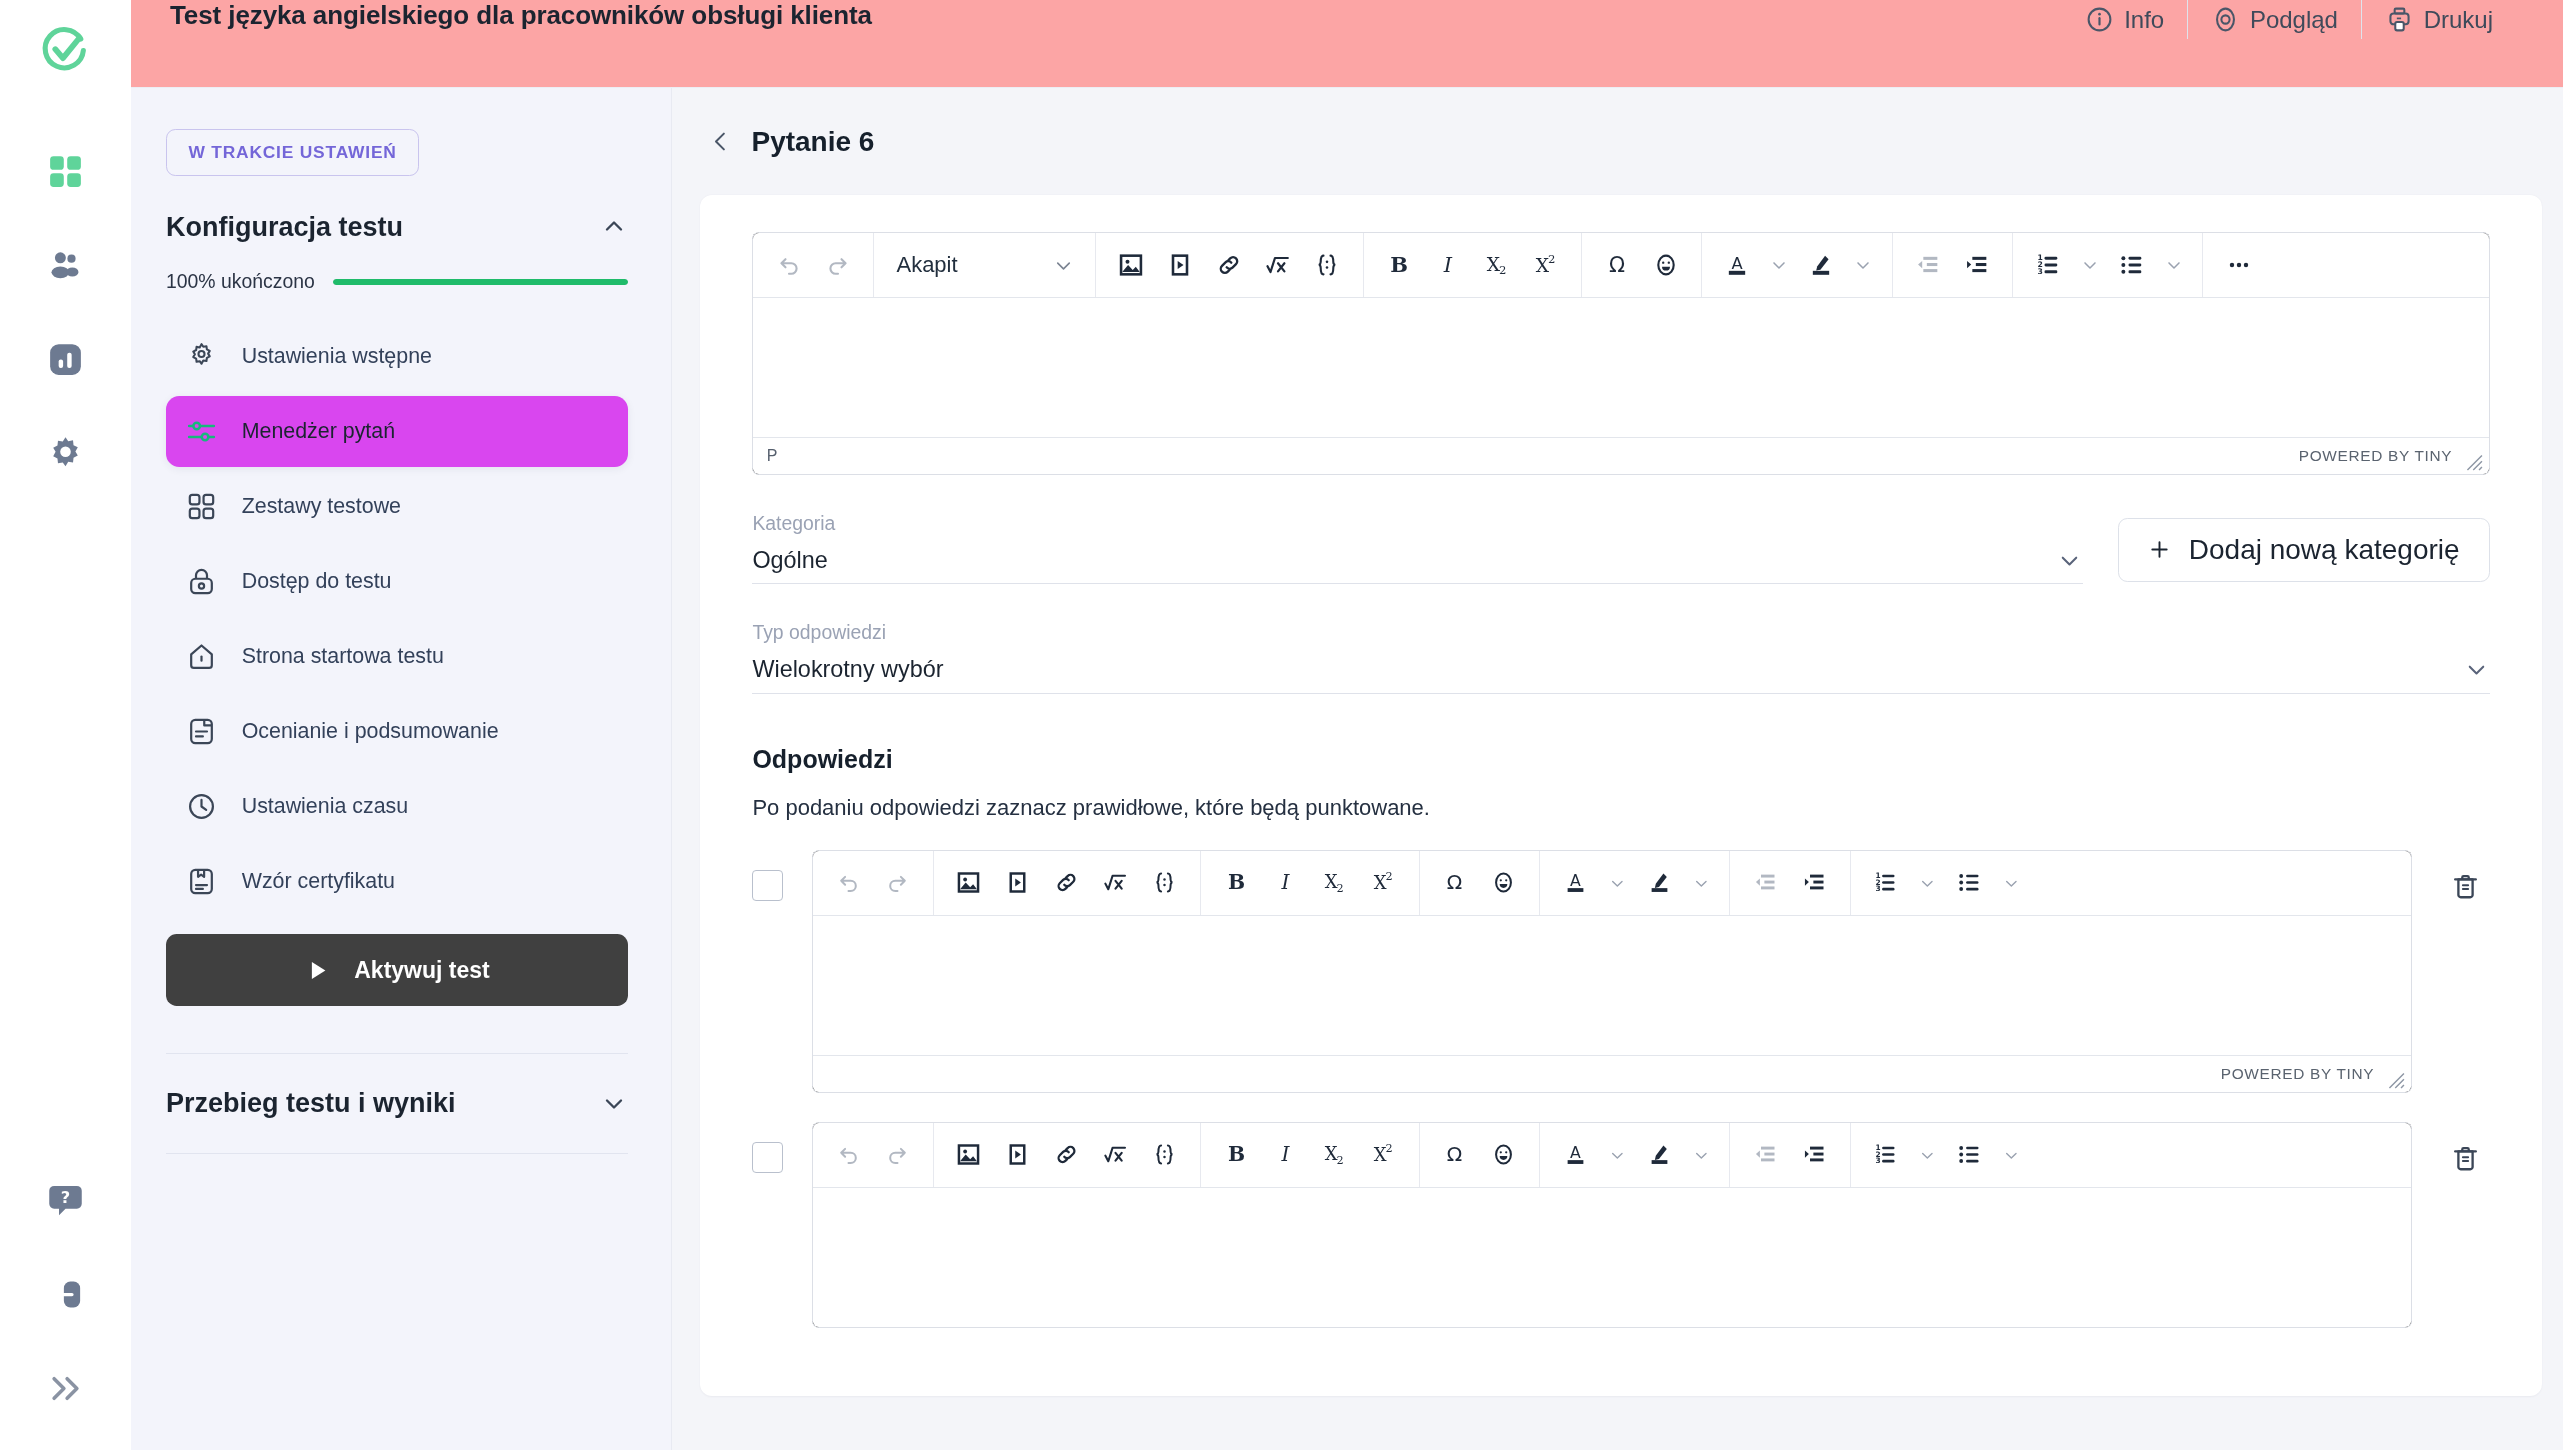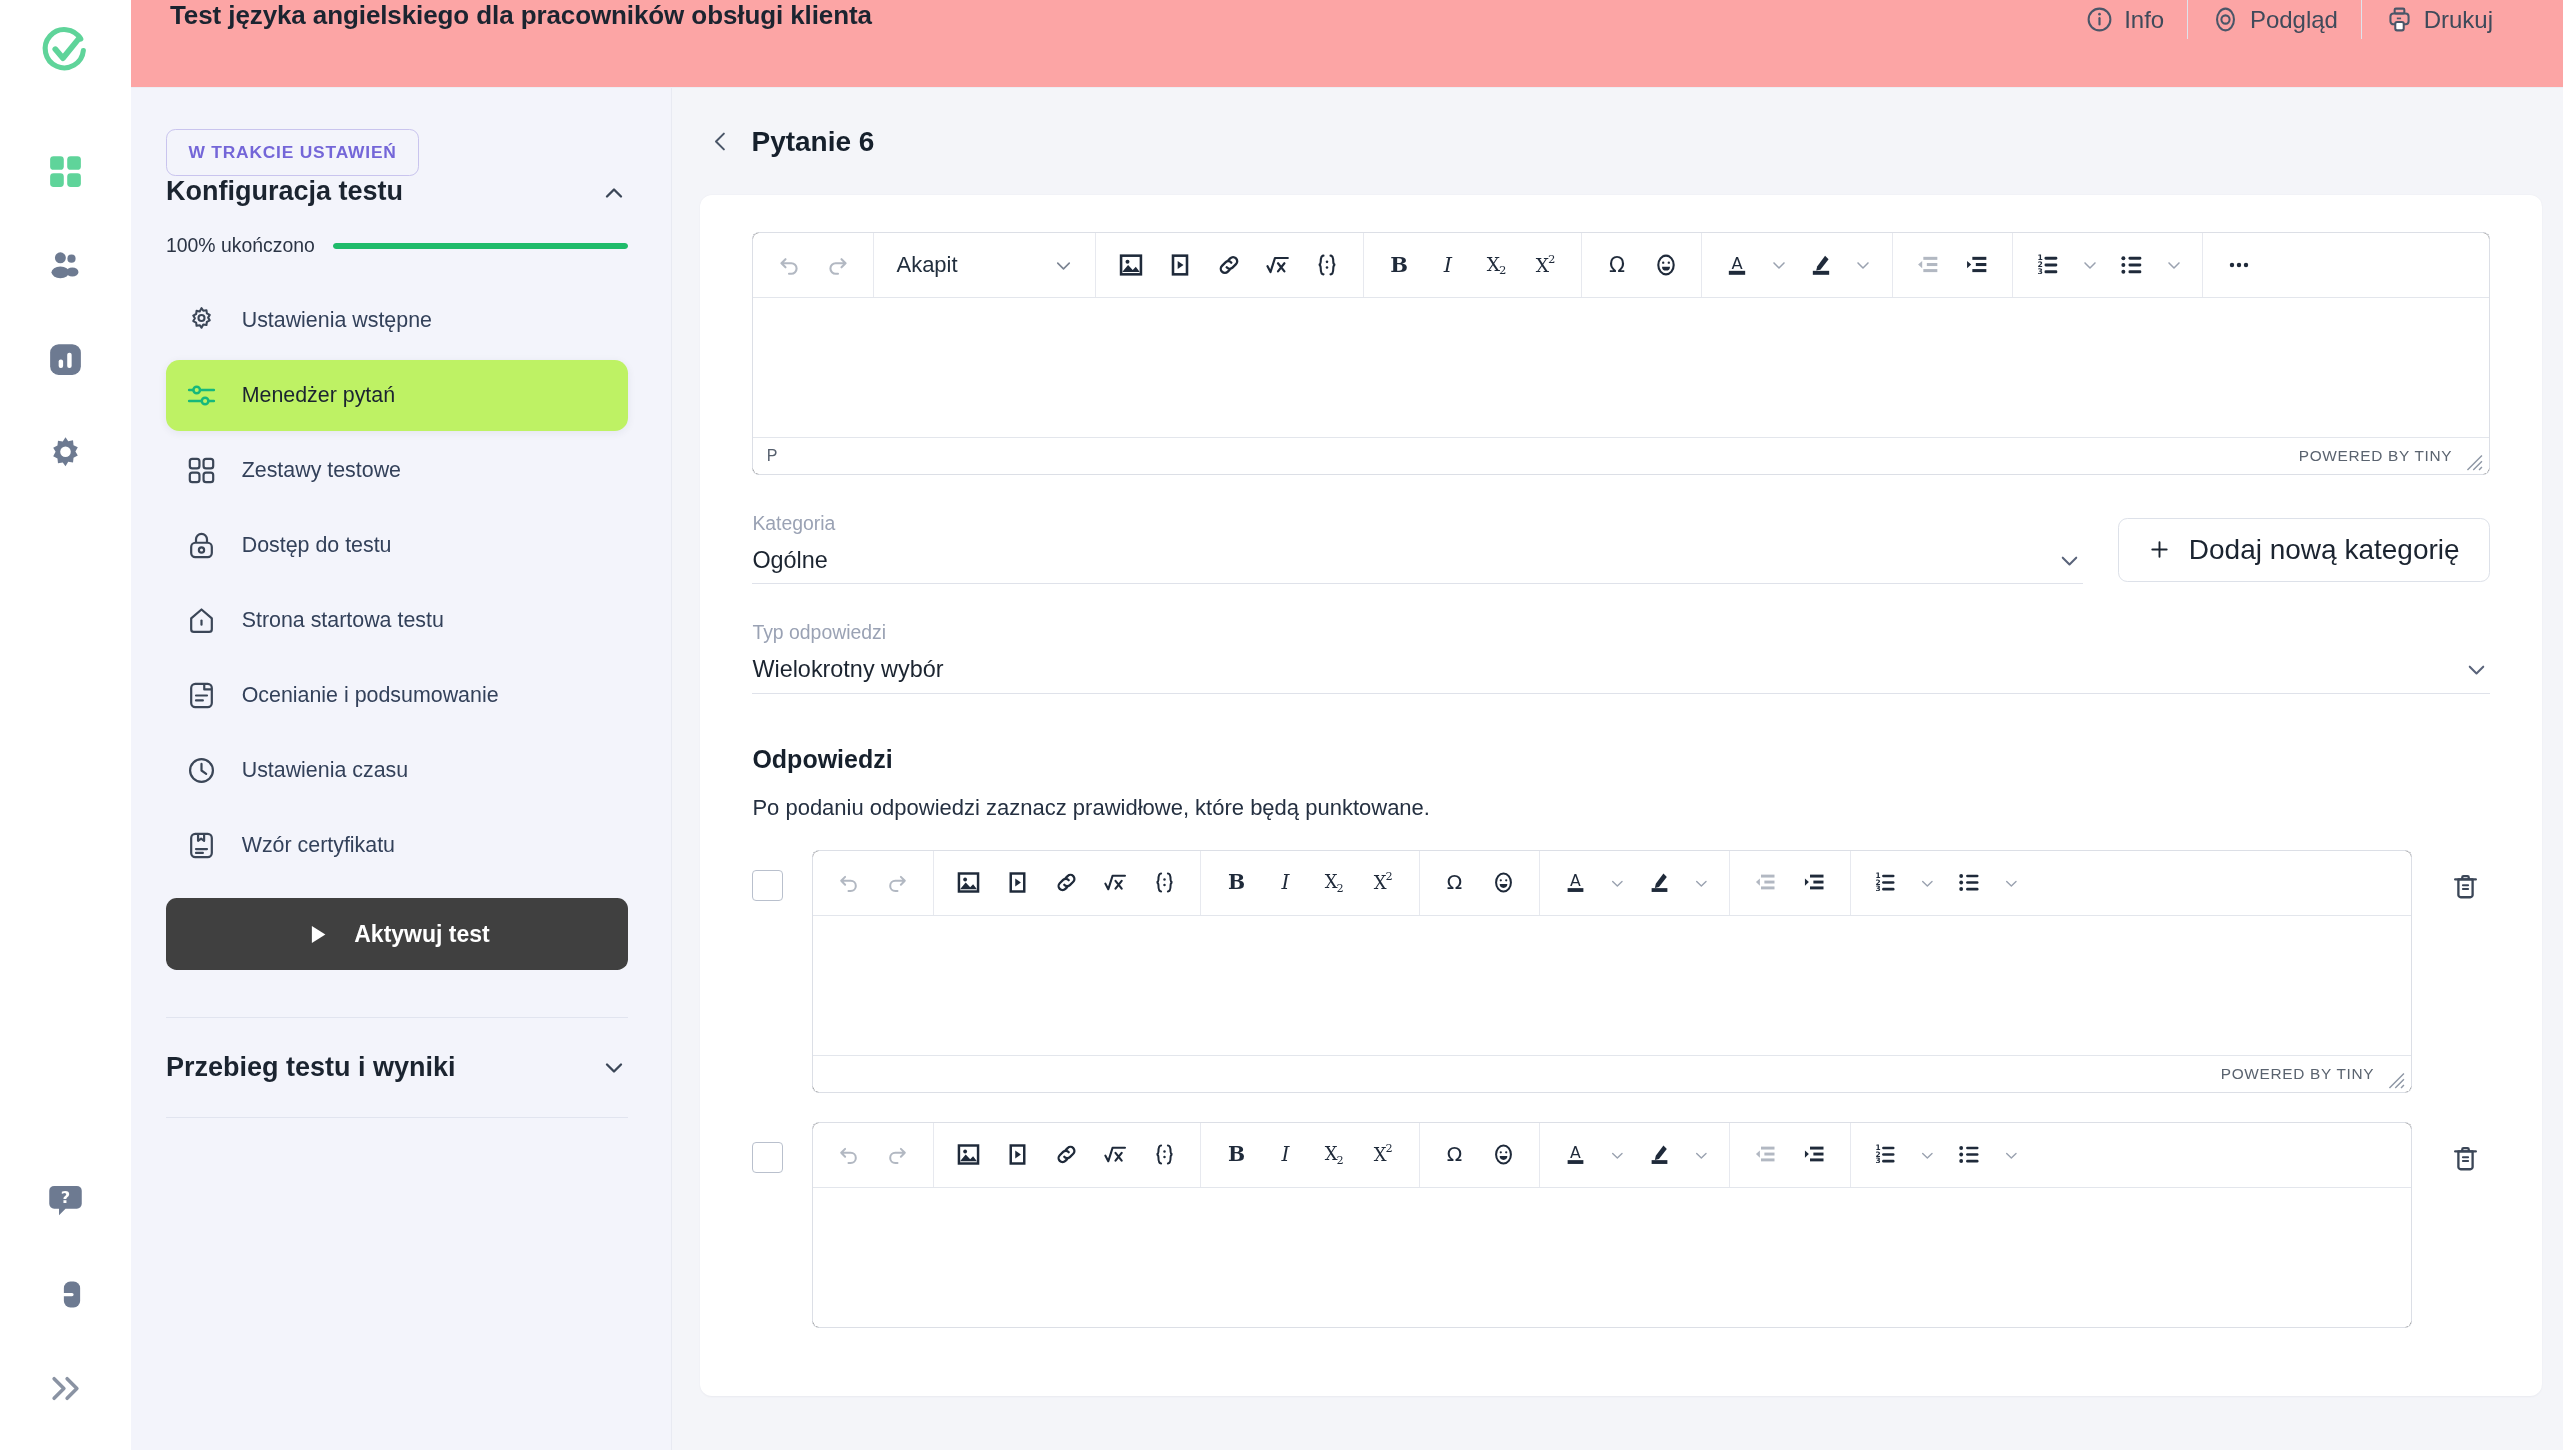--- a/index.html
+++ b/index.html
@@ -48,34 +48,35 @@
     position: absolute; left: 123px; top: 88px; width: 549px; height: 1362px;
     background: #f3f4fb; padding: 0 43px; border-right: 0.7px solid #e8eaf2;
     overflow: hidden;
   }
   .badge {
     display: inline-block; margin-top: 41px; padding: 12px 21.4px;
     border: 0.7px solid #c9c4ee; border-radius: 9.3px; color: #7466d8;
     font-size: 17.4px; font-weight: bold; letter-spacing: 0.8px;
   }
   .section-head {
-    display: flex; align-items: flex-end; justify-content: space-between;
+    display: flex; align-items: flex-start; justify-content: space-between;
+    margin-top: 36px;
   }
   .section-title { font-size: 27px; font-weight: bold; color: #1b2430; }
   .progress-row { display: flex; align-items: center; margin-top: 27px; gap: 18.7px; }
   .progress-label { font-size: 19.4px; color: #2b3445; white-space: nowrap; }
   .progress-track { flex: 1; height: 6px; background: #dcdfea; border-radius: 4px; overflow: hidden; }
   .progress-fill { height: 100%; background: #1fbb6a; border-radius: 4px; }
 
   .nav { margin-top: 28px; }
   .nav-item {
     display: flex; align-items: center; gap: 24px;
     height: 71px; padding: 0 18.7px; border-radius: 13.3px; margin-bottom: 4px;
   }
-  .nav-item.active { background: #bef264; box-shadow: 0 2px 8px rgba(30,40,70,.07); }
+  .nav-item.active { background: #d946ef; box-shadow: 0 2px 8px rgba(30,40,70,.07); }
   .nav-label { font-size: 21.4px; color: #33415a; white-space: nowrap; }
   .nav-item.active .nav-label { color: #1b2430; }
 
   .activate-btn {
     margin-top: 17.4px; height: 72px; width: 100%;
     background: #404040; border-radius: 10.7px; border: none;
     display: flex; align-items: center; justify-content: center; gap: 23px;
     color: #fff; font-size: 23px; font-weight: bold; cursor: pointer;
   }
   .divider { height: 0.7px; background: #e1e4ef; margin: 47px 0 0 0; }

